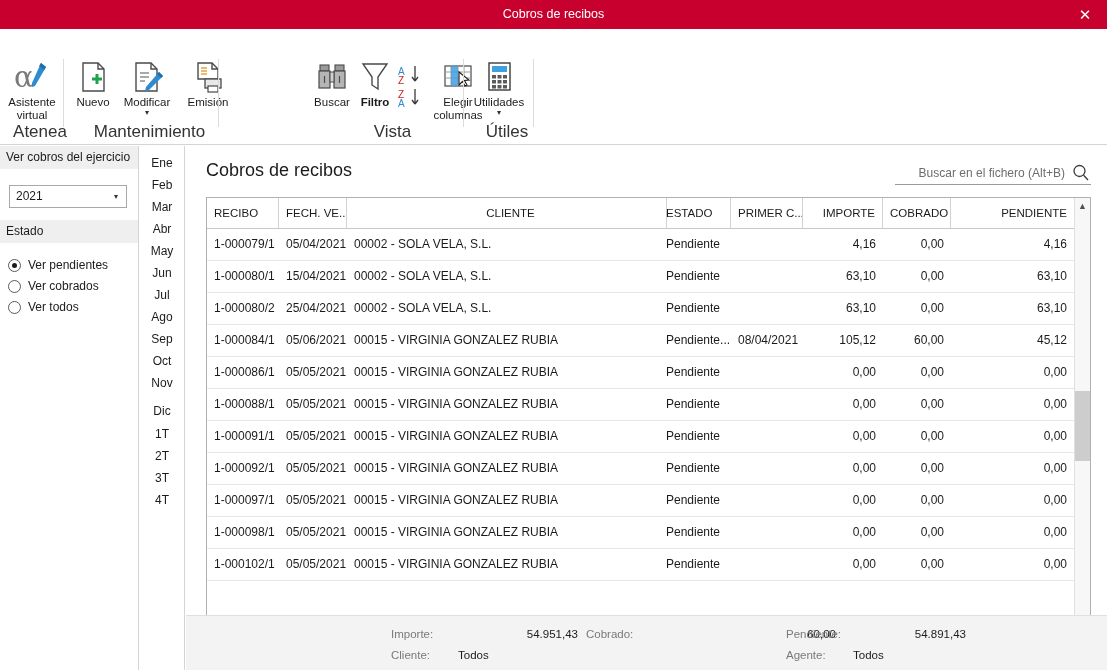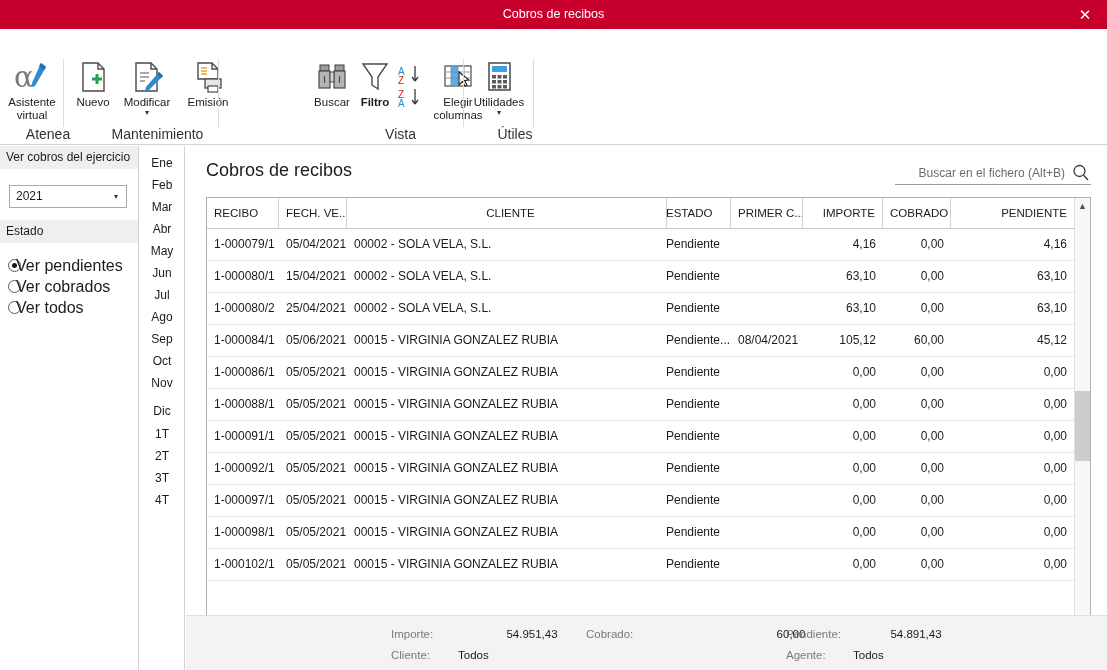--- a/index.html
+++ b/index.html
@@ -87,24 +87,24 @@
     height: 89px;
   }
   .rib-group .sep {
     position: absolute;
     right: 0; top: 4px;
     width: 1px; height: 68px;
     background: #dcdcdc;
   }
   .rib-group-label {
     position: absolute;
-    bottom: 2px; left: 16px;
+    bottom: 2px; left: 8px;
     width: 100%;
     text-align: center;
-    font-size: 14px;
+    font-size: 17px;
     color: #333;
   }
   .rib-btn {
     position: absolute;
     top: 2px;
     text-align: center;
     cursor: pointer;
     color: #1b1b1b;
   }
   .rib-ico {
@@ -187,22 +187,22 @@
   .radio-mark.on::after {
     content: "";
     position: absolute;
     left: 3px; top: 3px;
     width: 5px; height: 5px;
     border-radius: 50%;
     background: #1b1b1b;
   }
   .radio-lbl {
     position: absolute;
-    left: 8px; top: 0;
-    font-size: 16px;
+    left: 20px; top: 0;
+    font-size: 12px;
     line-height: 19px;
     white-space: nowrap;
   }
 
   
   .monthcol {
     position: absolute;
     left: 140px; top: 146px;
     width: 45px; height: 524px;
     background: #ffffff;
@@ -365,21 +365,21 @@
     font-size: 11.5px;
     color: #7a7a7a;
     white-space: nowrap;
   }
   .st-val {
     position: absolute;
     font-size: 11.5px;
     color: #1b1b1b;
     white-space: nowrap;
   }
-  .st-val.r { text-align: center; }
+  .st-val.r { text-align: right; }
 </style>
 </head>
 <body>
 
 <div id="app">
 
   <div class="titlebar">
     <div class="titlebar-text">Cobros de recibos</div>
     <div class="titlebar-close">✕</div>
   </div>

